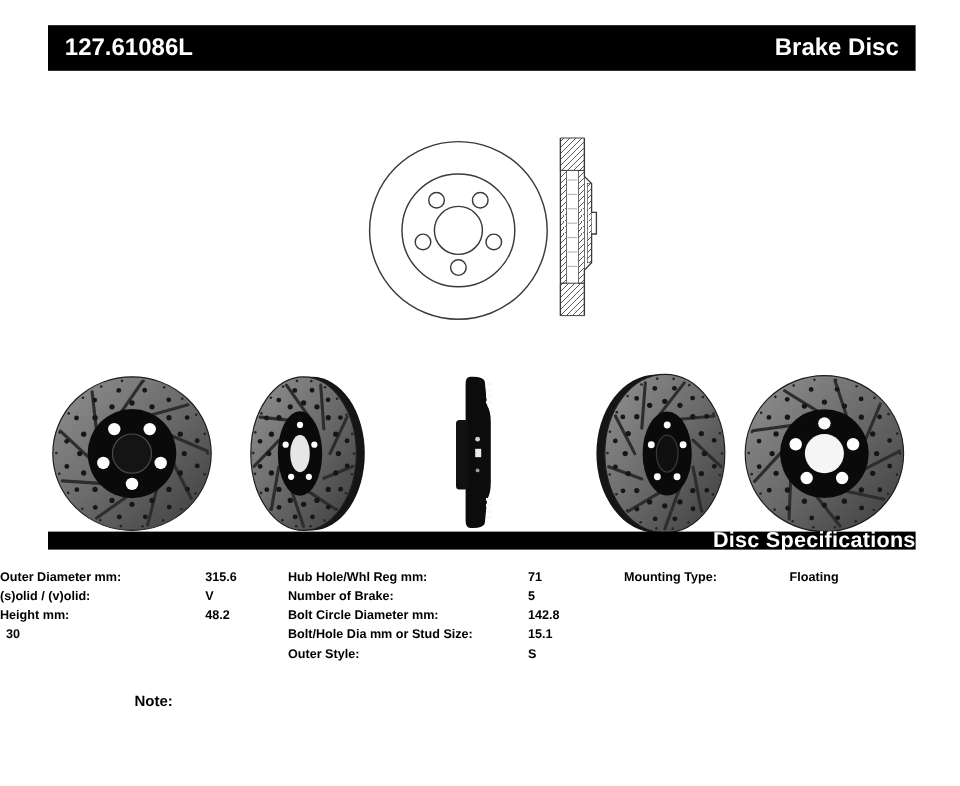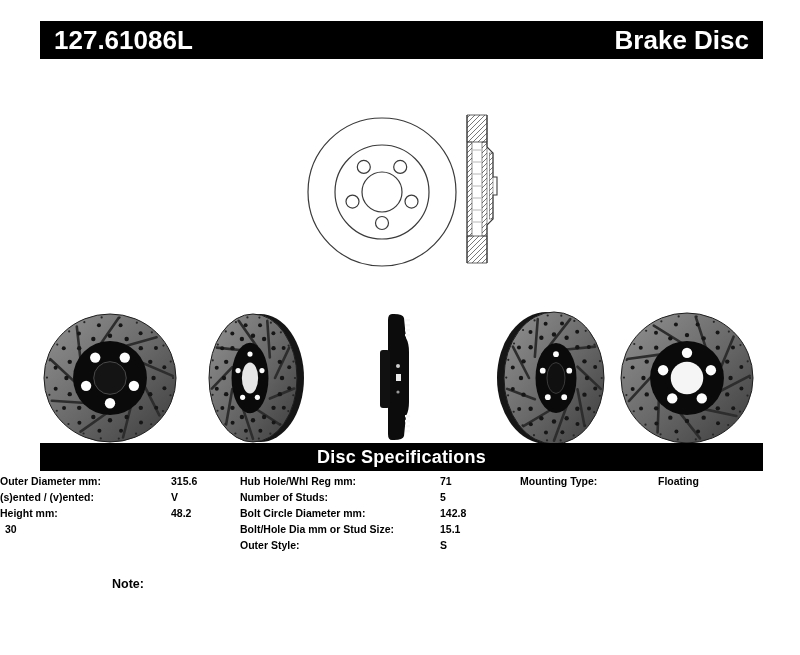--- a/index.html
+++ b/index.html
@@ -4,22 +4,22 @@
 <style>
   html,body{margin:0;padding:0;background:#fff;}
   .page{
     position:relative;width:800px;height:655px;background:#ffffff;overflow:hidden;
     font-family:"Liberation Sans",sans-serif;font-weight:bold;color:#000;
   }
   .bar{
     position:absolute;left:40px;width:723px;background:#000;color:#fff;
     box-sizing:border-box;display:flex;align-items:center;
   }
-  .header-bar{top:21px;height:38px;justify-content:space-between;padding:0 14px;font-size:26px;}
-  .spec-bar{top:443px;height:28px;justify-content:center;font-size:18px;letter-spacing:0.2px;}
+  .header-bar{top:21px;height:38px;justify-content:space-between;padding:0 14px;font-size:20px;}
+  .spec-bar{top:443px;height:15px;justify-content:flex-end;font-size:18px;letter-spacing:0.2px;}
   .drawing-svg{position:absolute;left:280px;top:90px;}
   .photo{position:absolute;top:308px;}
   .spec-col{position:absolute;top:473px;font-size:10.5px;}
   .spec-row{display:flex;height:16px;line-height:16px;white-space:nowrap;}
   .spec-label{display:inline-block;text-align:left;}
   .col-left .spec-label{width:166px;}
   .col-mid .spec-label{width:195px;}
   .col-right .spec-label{width:133px;}
   .spec-value{margin-left:5px;}
   .note{position:absolute;left:112px;top:577px;font-size:12.5px;}
@@ -415,39 +415,39 @@
   <div class="bar spec-bar">
     <span>Disc Specifications</span>
   </div>
 
   <div class="spec-col col-left" style="left:0px">
     <div class="spec-row">
       <span class="spec-label">Outer Diameter mm:</span>
       <span class="spec-value">315.6</span>
     </div>
     <div class="spec-row">
-      <span class="spec-label">(s)ented / (v)ented:</span>
+      <span class="spec-label">(s)olid / (v)olid:</span>
       <span class="spec-value">V</span>
     </div>
     <div class="spec-row">
       <span class="spec-label">Height mm:</span>
       <span class="spec-value">48.2</span>
     </div>
     <div class="spec-row">
       <span class="spec-value">30</span>
     </div>
   </div>
 
   <div class="spec-col col-mid" style="left:240px">
     <div class="spec-row">
       <span class="spec-label">Hub Hole/Whl Reg mm:</span>
       <span class="spec-value">71</span>
     </div>
     <div class="spec-row">
-      <span class="spec-label">Number of Studs:</span>
+      <span class="spec-label">Number of Brake:</span>
       <span class="spec-value">5</span>
     </div>
     <div class="spec-row">
       <span class="spec-label">Bolt Circle Diameter mm:</span>
       <span class="spec-value">142.8</span>
     </div>
     <div class="spec-row">
       <span class="spec-label">Bolt/Hole Dia mm or Stud Size:</span>
       <span class="spec-value">15.1</span>
     </div>

